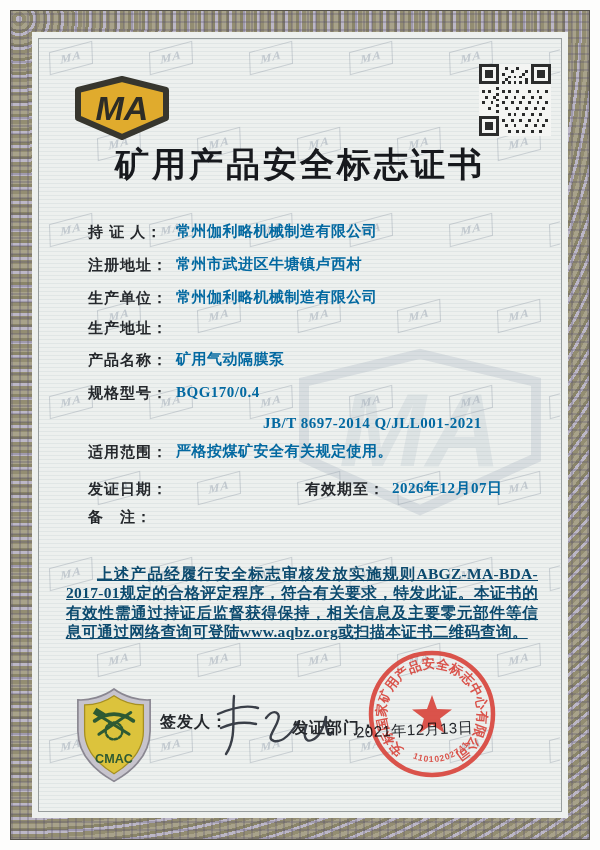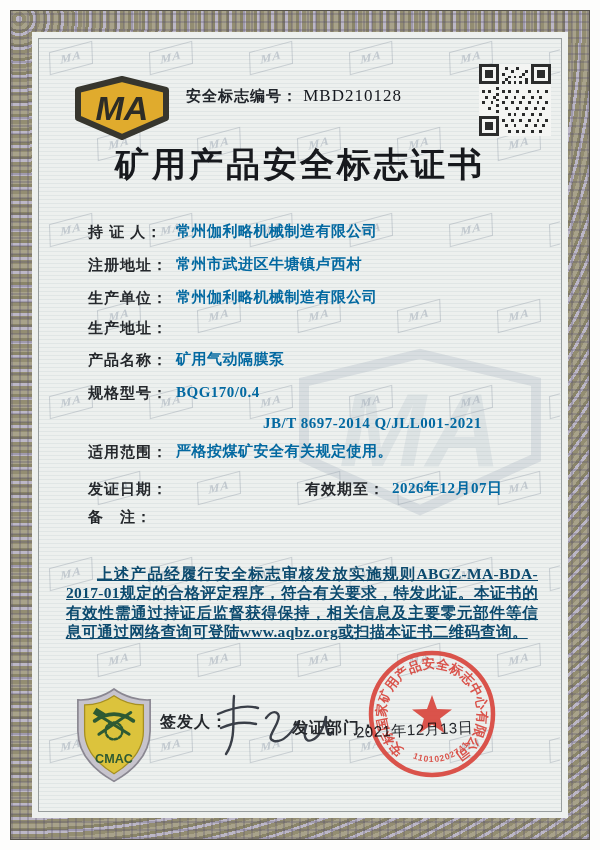--- a/index.html
+++ b/index.html
@@ -108,24 +108,20 @@
     <text x="64" y="62" text-anchor="middle" font-family="Liberation Sans, sans-serif" font-style="italic" font-weight="900" font-size="52" fill="rgba(158,172,186,.35)">MA</text>
   </svg>
 
   <div class="content">
 
     <svg class="abs ma-logo" width="96" height="64" viewBox="0 0 96 64">
       <polygon points="4,14 48,3 92,14 92,42 48,61 4,42" fill="#e0ab2d" stroke="#37362e" stroke-width="6" stroke-linejoin="round"></polygon>
       <text x="48" y="44" text-anchor="middle" font-family="Liberation Sans, sans-serif" font-style="italic" font-weight="900" font-size="34" fill="#2d2c26">MA</text>
     </svg>
 
-    <div class="abs certno">
-      <span>安全标志编号：</span>
-      <span class="num">MBD210128</span>
-    </div>
 
     <svg class="abs qr" width="72" height="72" viewBox="0 0 25 25" shape-rendering="crispEdges">
       <rect x="0" y="0" width="25" height="25" fill="#f4f5f3"></rect>
       <g fill="#2b2c2c">
         <path d="M0,0h7v7h-7z"></path>
           <rect x="1" y="1" width="5" height="5" fill="#f4f5f3"></rect>
           <rect x="2" y="2" width="3" height="3"></rect>
         <path d="M18,0h7v7h-7z"></path>
           <rect x="19" y="1" width="5" height="5" fill="#f4f5f3"></rect>
           <rect x="20" y="2" width="3" height="3"></rect>

